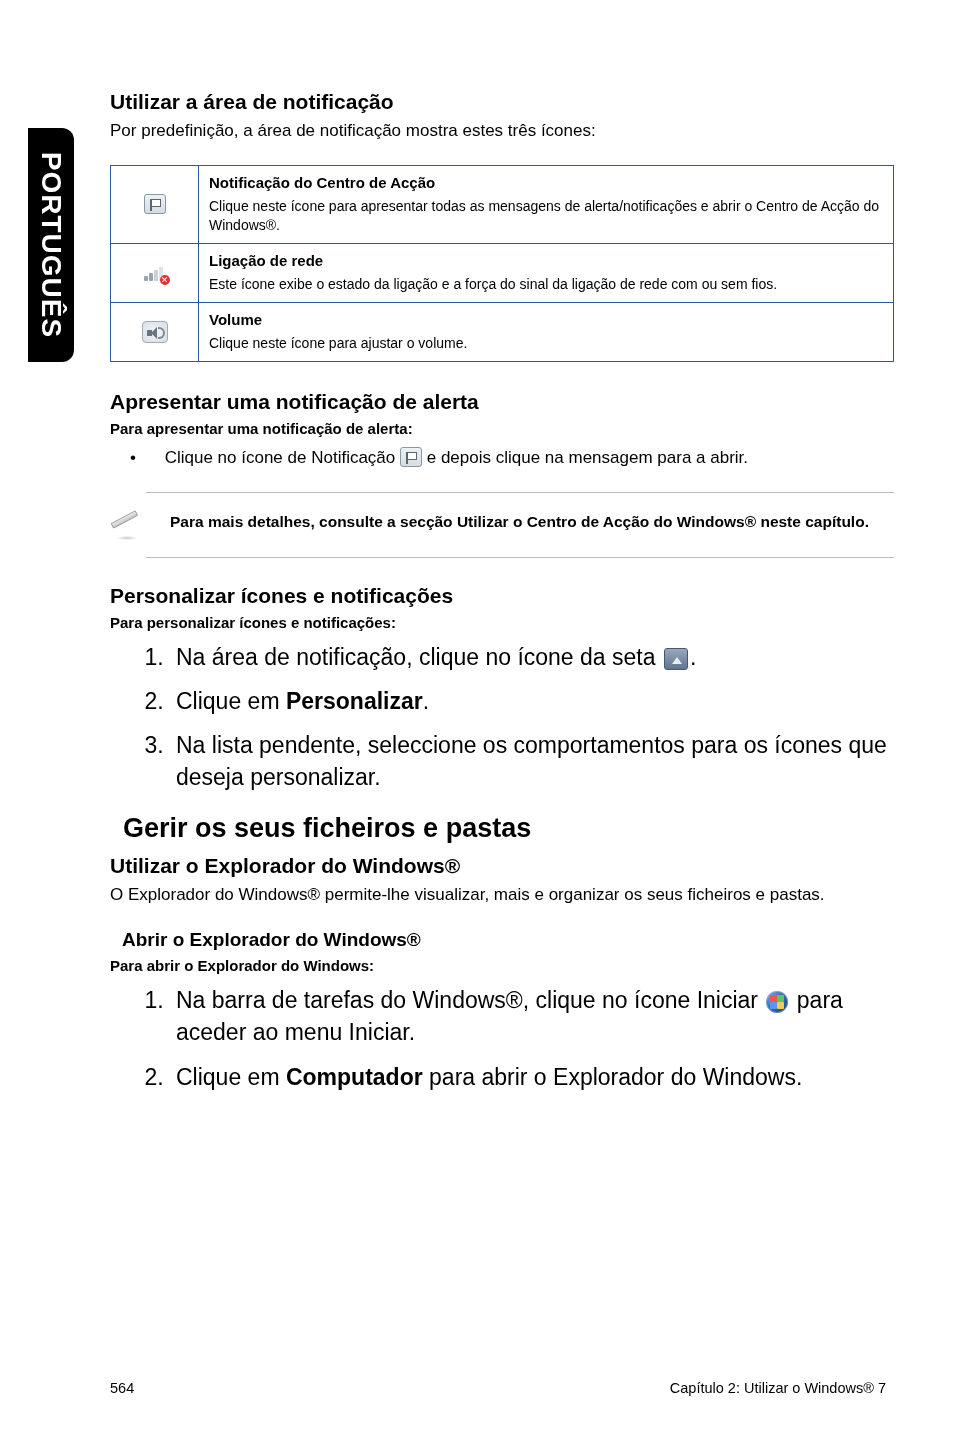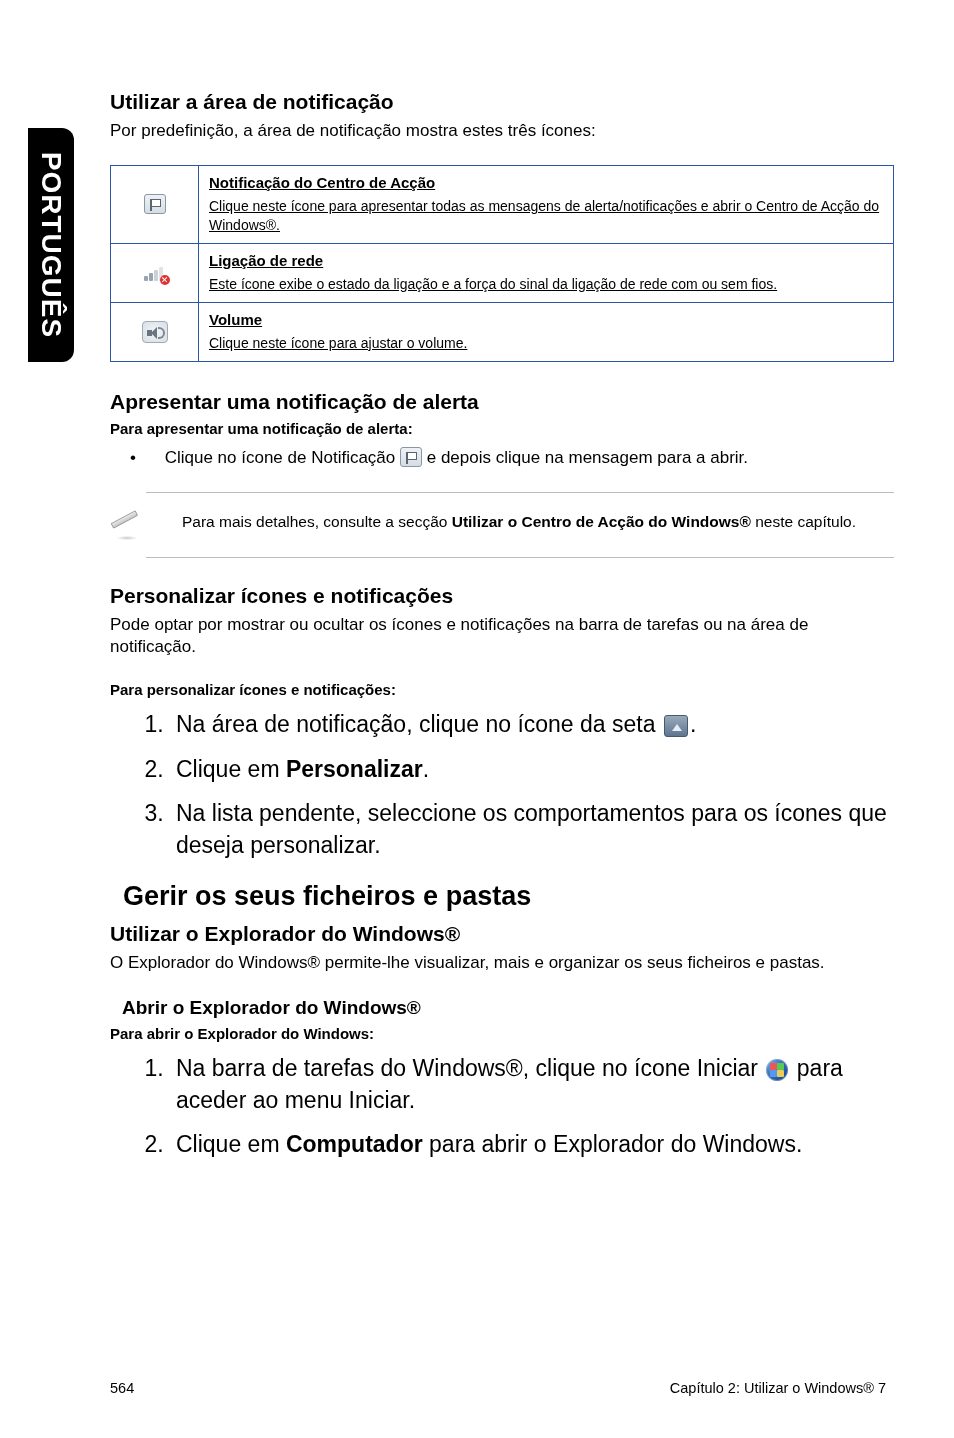--- a/index.html
+++ b/index.html
@@ -54,21 +54,20 @@
     font-size: 17px;
     margin: 0 0 22px 0;
     line-height: 1.35;
   }
   .mtop { margin-top: 28px; }
   table.ico-table {
     width: 100%;
     border-collapse: collapse;
     border: 1.5px solid #2a56a5;
     margin-bottom: 28px;
-    text-decoration: underline;
   }
   table.ico-table td {
     border: 1px solid #2a56a5;
     padding: 8px 10px;
     font-size: 14.5px;
     vertical-align: middle;
   }
   table.ico-table td.icon-cell {
     width: 88px;
     text-align: center;
@@ -168,27 +167,28 @@
     position: absolute;
     left: 15px; top: 5px;
     width: 7px; height: 12px;
     border: 2px solid #7e8993;
     border-left: none;
     border-top-right-radius: 12px;
     border-bottom-right-radius: 12px;
   }
   .note-box {
     display: flex;
-    gap: 36px;
+    gap: 24px;
     align-items: flex-start;
     border-top: 1px solid #bdbdbd;
     border-bottom: 1px solid #bdbdbd;
     padding: 12px 0 14px 0;
     margin: 0 0 26px 0;
     margin-left: 36px;
+    font-weight: bold;
   }
   .note-box .pencil-icon {
     position: relative;
     left: -36px;
     margin-right: -36px;
   }
   .note-box .note-text {
     font-size: 15.5px;
     line-height: 1.4;
     padding-top: 6px;
@@ -335,21 +335,20 @@
       <span class="pencil-icon">
         <span class="shadow"></span>
           <span class="body"></span>
       </span>
       <div class="note-text">
         <span>Para mais detalhes, consulte a secção </span><b>Utilizar o Centro de Acção do Windows®</b><span> neste capítulo.</span>
       </div>
     </div>
 
     <h2 class="sub">Personalizar ícones e notificações</h2>
-    <p class="intro">Pode optar por mostrar ou ocultar os ícones e notificações na barra de tarefas ou na área de notificação.</p>
 
     <p class="bolds mtop">Para personalizar ícones e notificações:</p>
     <ol class="steps">
       <li>
         <span>Na área de notificação, clique no ícone da seta </span><span class="arrow-btn"></span><span>.</span>
       </li>
       <li>
         <span>Clique em </span><b>Personalizar</b><span>.</span>
       </li>
       <li>Na lista pendente, seleccione os comportamentos para os ícones que deseja personalizar.</li>

